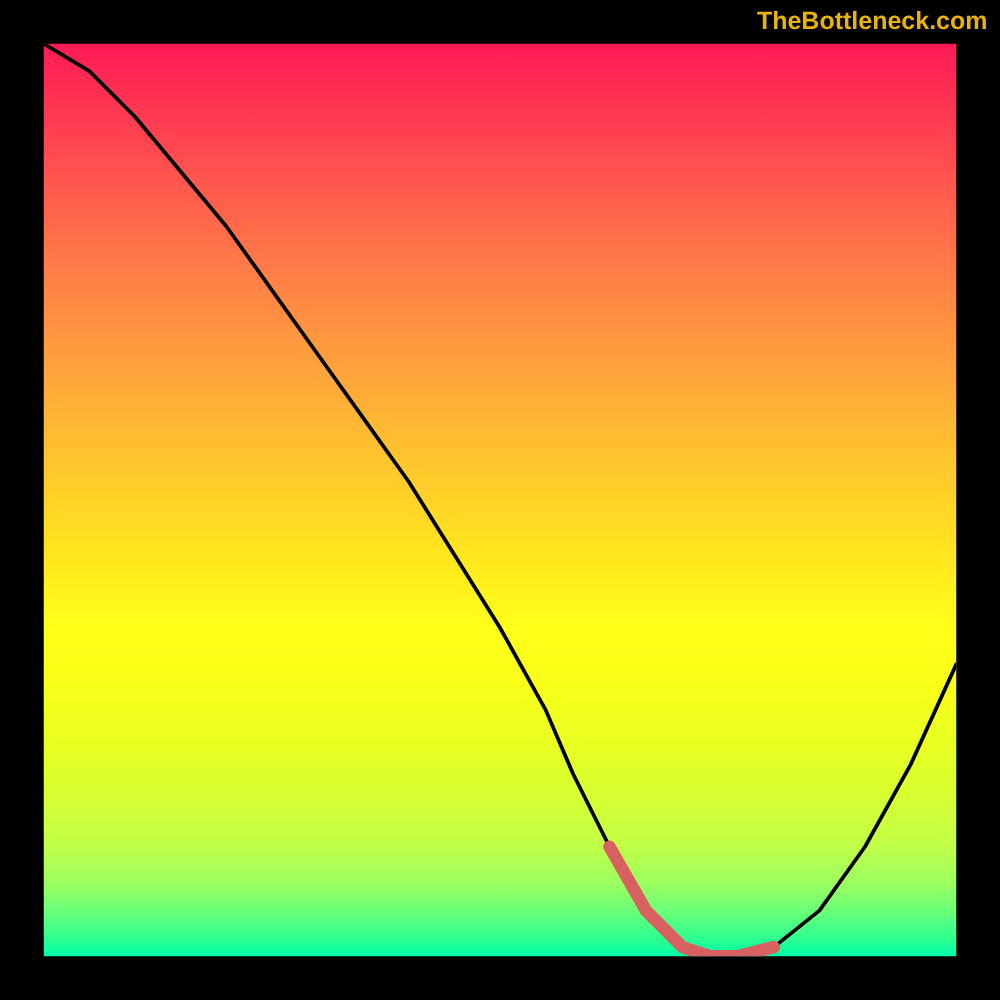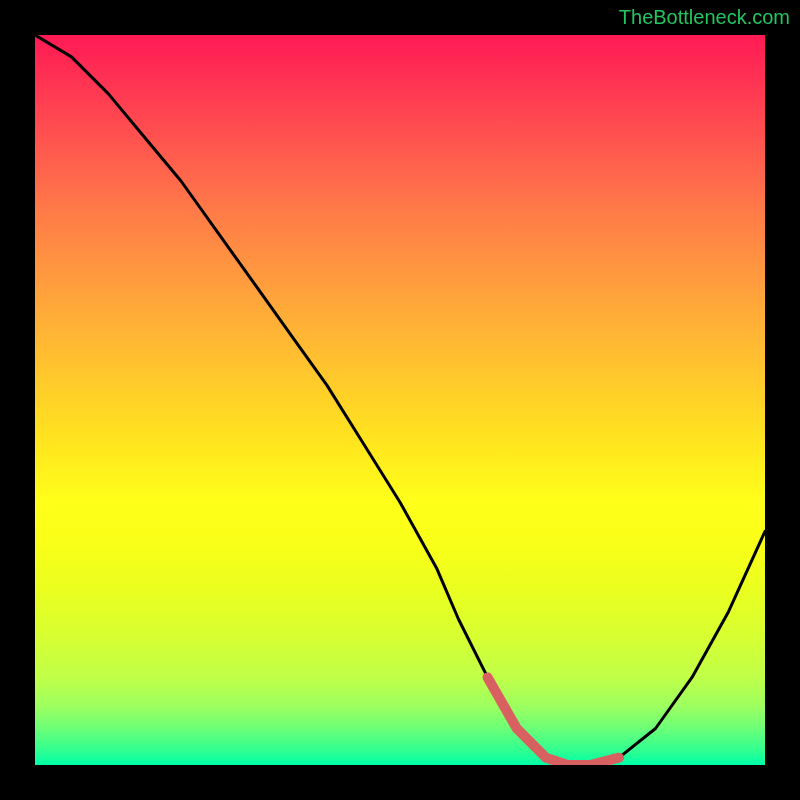--- a/index.html
+++ b/index.html
@@ -8,23 +8,23 @@
     width: 800px;
     height: 800px;
     background: #000;
     font-family: Arial, sans-serif;
     position: relative;
   }
   .watermark {
     position: absolute;
     top: 6px;
     right: 10px;
-    color: #22c55e;
+    color: #eab308;
     font-size: 20px;
-    font-weight: 400;
+    font-weight: 700;
     z-index: 10;
   }
   .chart-area {
     position: absolute;
     left: 35px;
     top: 35px;
     width: 730px;
     height: 730px;
     background: linear-gradient(to bottom,
       #ff1a55 0%,

